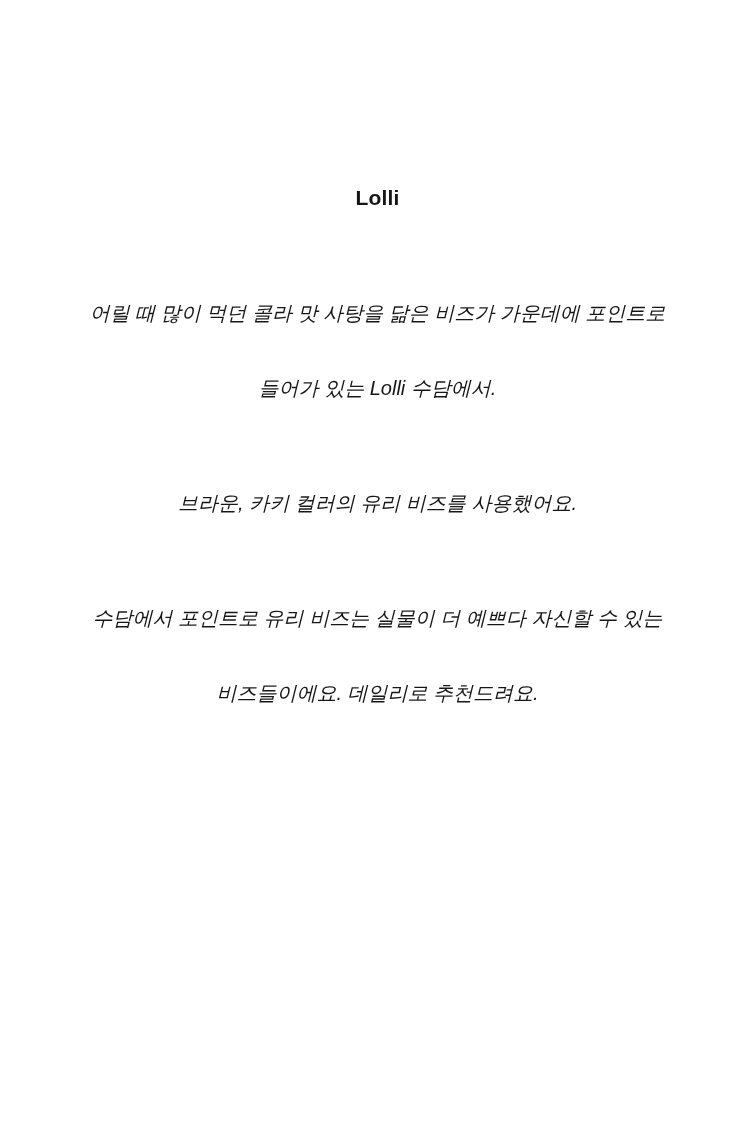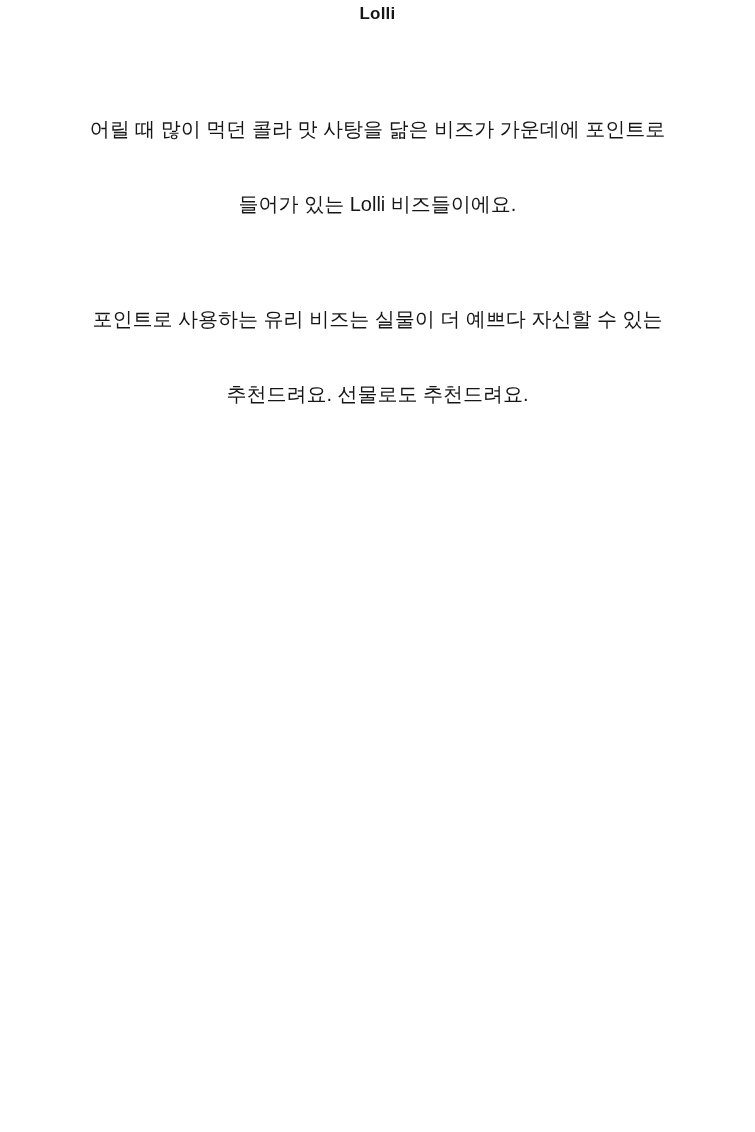--- a/index.html
+++ b/index.html
@@ -11,50 +11,52 @@
     overflow: hidden;
   }
 
   main {
     width: 755px;
     height: 1132px;
     text-align: center;
   }
 
   .title {
-    font-size: 17px;
+    margin-top: 184px;
+    font-size: 21px;
     line-height: 27px;
     font-weight: 700;
     letter-spacing: 0.2px;
   }
 
-  .paragraph { margin-top: 88px; }
+  .paragraph { margin-top: 88px; font-style: italic; }
   .paragraph:first-of-type { margin-top: 89px; }
 
   .line {
     font-size: 20px;
     line-height: 27px;
     font-weight: 400;
     margin-top: 48px;
   }
   .line:first-child { margin-top: 0; }
 </style>
 </head>
 <body style="background: rgb(255, 255, 255); color: rgb(22, 22, 22);">
 
 <main>
 
   <h1 class="title">Lolli</h1>
 
   <section class="paragraph">
     <p class="line">어릴 때 많이 먹던 콜라 맛 사탕을 닮은 비즈가 가운데에 포인트로</p>
-    <p class="line">들어가 있는 Lolli 비즈들이에요.</p>
+    <p class="line">들어가 있는 Lolli 수담에서.</p>
   </section>
 
   <section class="paragraph">
+    <p class="line">브라운, 카키 컬러의 유리 비즈를 사용했어요.</p>
   </section>
 
   <section class="paragraph">
-    <p class="line">포인트로 사용하는 유리 비즈는 실물이 더 예쁘다 자신할 수 있는</p>
-    <p class="line">추천드려요. 선물로도 추천드려요.</p>
+    <p class="line">수담에서 포인트로 유리 비즈는 실물이 더 예쁘다 자신할 수 있는</p>
+    <p class="line">비즈들이에요. 데일리로 추천드려요.</p>
   </section>
 
 </main>
 
 </body></html>

